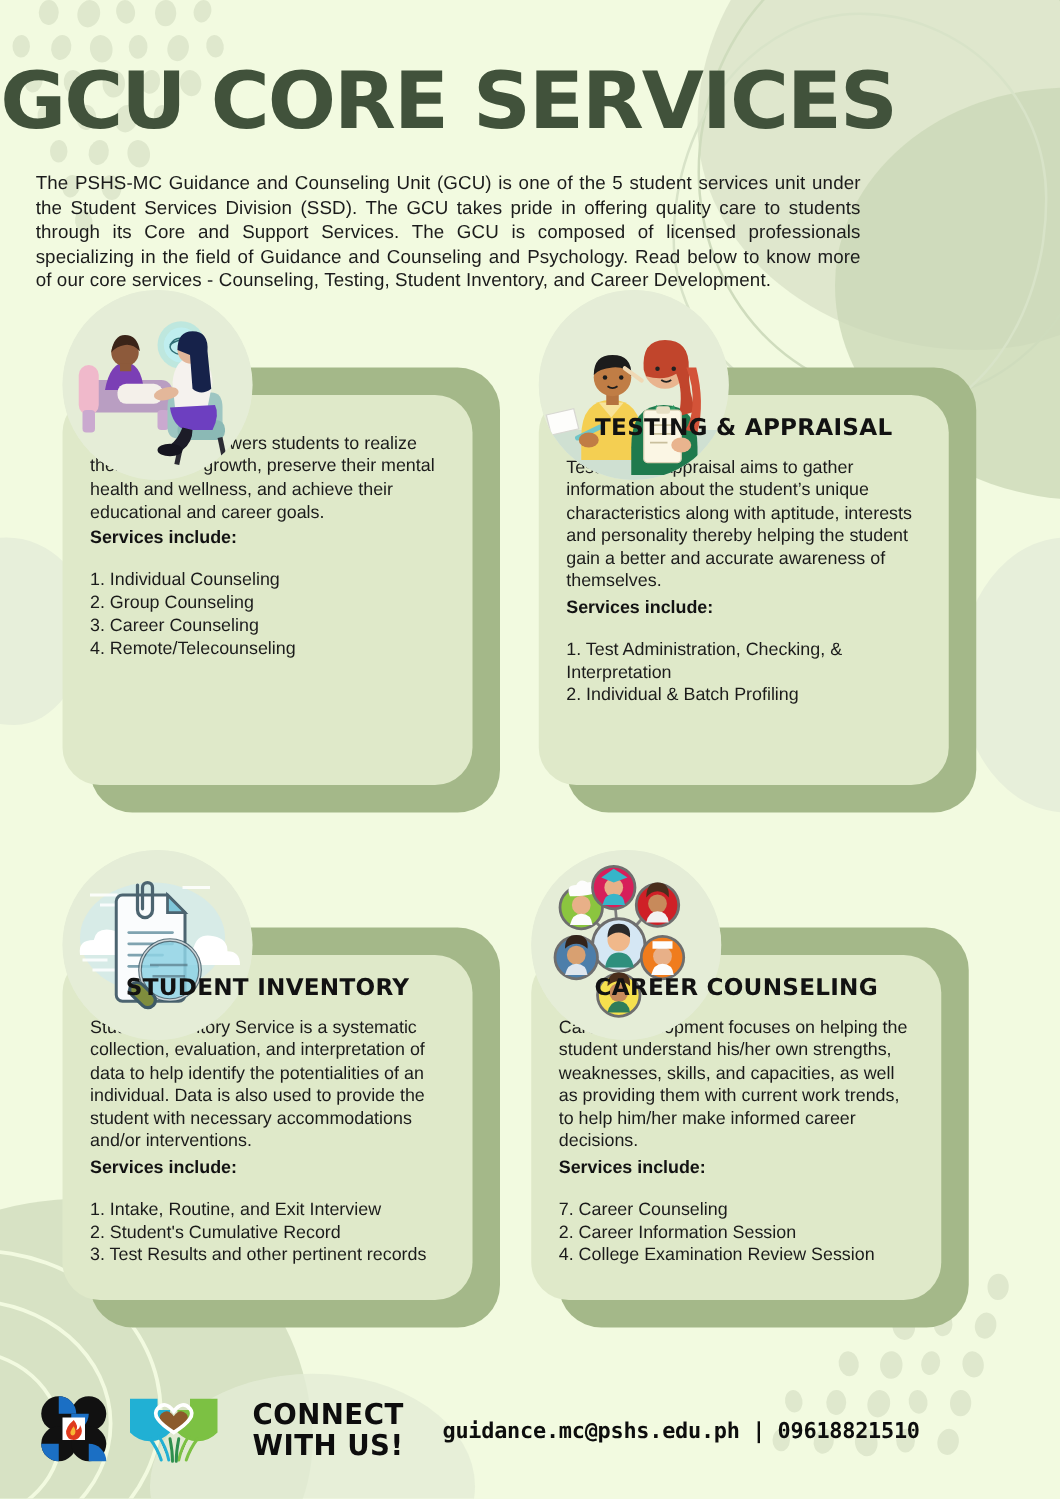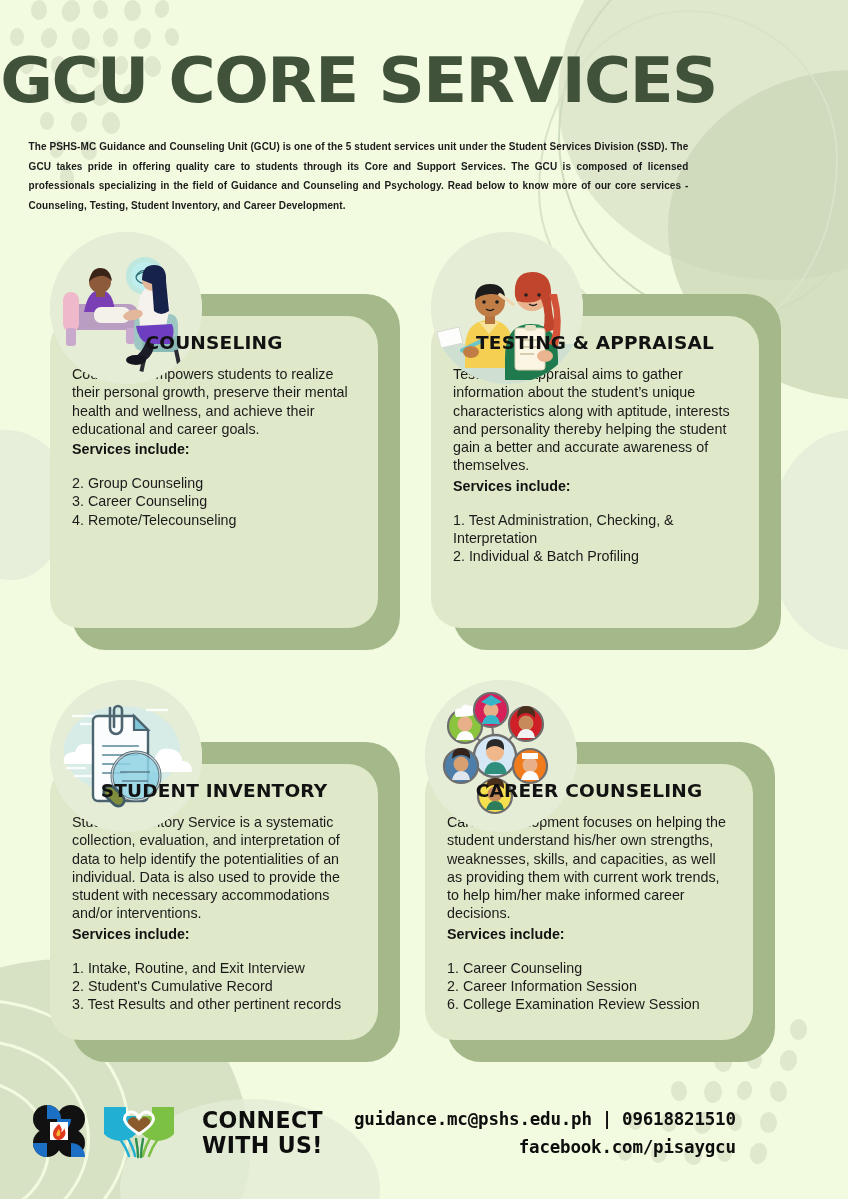--- a/index.html
+++ b/index.html
@@ -119,25 +119,24 @@
     color: #41523b;
     margin-top: 44px;
     transform: scaleX(1.02);
   }
 
   .intro {
     width: 660px;
     margin: 20px auto 0;
     text-align: justify;
     text-align-last: left;
-    font-size: 10px;
+    font-size: 15px;
     line-height: 19.5px;
     color: #1b1b1b;
     letter-spacing: .1px;
-    font-weight: bold;
   }
 
   
   .card {
     position: absolute;
     width: 350px;
   }
   .card-shadow {
     position: absolute;
     left: 22px; top: 62px;
@@ -201,21 +200,21 @@
   #card-testing    { left: 431px; top: 232px; height: 418px; }
   #card-inventory  { left: 50px; top: 680px; height: 382px; }
   #card-career     { left: 425px; top: 680px; height: 382px; }
 
   #card-testing .card-title,
   #card-career  .card-title { margin-top: -14px; }
 
   
   .footer {
     position: absolute;
-    left: 0; bottom: 12px;
+    left: 0; bottom: 0;
     width: 848px; height: 108px;
     display: flex;
     align-items: center;
     z-index: 5;
   }
   .logos { display: flex; align-items: center; gap: 10px; margin-left: 28px; }
   .connect {
     font-family: "DejaVu Sans", sans-serif;
     font-weight: 700;
     font-size: 23px;
@@ -347,24 +346,24 @@
           <path d="M86 94 q2 14 12 18 h22 q6 -12 2 -20 z" fill="#6d3fc0"></path>
           <ellipse cx="83" cy="83" rx="10" ry="5" fill="#e3b79a" transform="rotate(-12 83 83)"></ellipse>
           <circle cx="103" cy="48" r="11" fill="#e3b79a"></circle>
           <path d="M92 48 q0 -15 12 -15 q13 0 12 16 l3 30 q-8 6 -15 0 l-2 -27 z" fill="#16224a"></path>
           <path d="M96 110 q-4 10 -10 14 l10 4 q8 -6 8 -16z" fill="#1c1c28"></path>
           <ellipse cx="86" cy="128" rx="10" ry="5" fill="#15151f"></ellipse>
         </g>
       </svg>
     </div>
     <div class="card-body">
-      <div class="card-title">COUNSELING</div>
       <div class="card-desc">Counseling empowers students to realize their personal growth, preserve their mental health and wellness, and achieve their educational and career goals.</div>
       <div class="services-label">Services include:</div>
       <div class="services-list">
+          <div>1. Individual Counseling</div>
           <div>2. Group Counseling</div>
           <div>3. Career Counseling</div>
           <div>4. Remote/Telecounseling</div>
         </div>
     </div>
   </div>
 
   <div class="card" id="card-testing">
     <div class="card-shadow"></div>
     <div class="icon-bubble">
@@ -537,23 +536,23 @@
           <path d="M61 109 q0 -11 9 -11 q10 0 9 11 q-4 -4 -9 -4 q-5 0 -9 4z" fill="#4a2e1c"></path>
           <path d="M61 130 q2 -9 9 -9 q8 0 9 9z" fill="#2e7d5a"></path>
         </g>
       </svg>
     </div>
     <div class="card-body">
       <div class="card-title">CAREER COUNSELING</div>
       <div class="card-desc">Career Development focuses on helping the student understand his/her own strengths, weaknesses, skills, and capacities, as well as providing them with current work trends, to help him/her make informed career decisions.</div>
       <div class="services-label">Services include:</div>
       <div class="services-list">
-          <div>1. Career Counseling</div>
+          <div>7. Career Counseling</div>
           <div>2. Career Information Session</div>
-          <div>6. College Examination Review Session</div>
+          <div>4. College Examination Review Session</div>
         </div>
     </div>
   </div>
 
   <div class="footer">
     <div class="logos">
       <span>
         <svg width="62" height="62" viewBox="0 0 62 62">
           <circle cx="19" cy="19" r="14" fill="#111"></circle>
           <circle cx="43" cy="19" r="14" fill="#111"></circle>
@@ -592,19 +591,16 @@
 
     <div class="connect">
       <div>CONNECT</div>
       <div>WITH US!</div>
     </div>
 
     <div class="contact">
       <div class="line1">
         <span>guidance.mc@pshs.edu.ph</span><span class="sep">|</span><span>09618821510</span>
       </div>
-      <div class="line2">
-        <span>facebook.com/pisaygcu</span>
-      </div>
     </div>
   </div>
 
 </div>
 
 </body></html>

